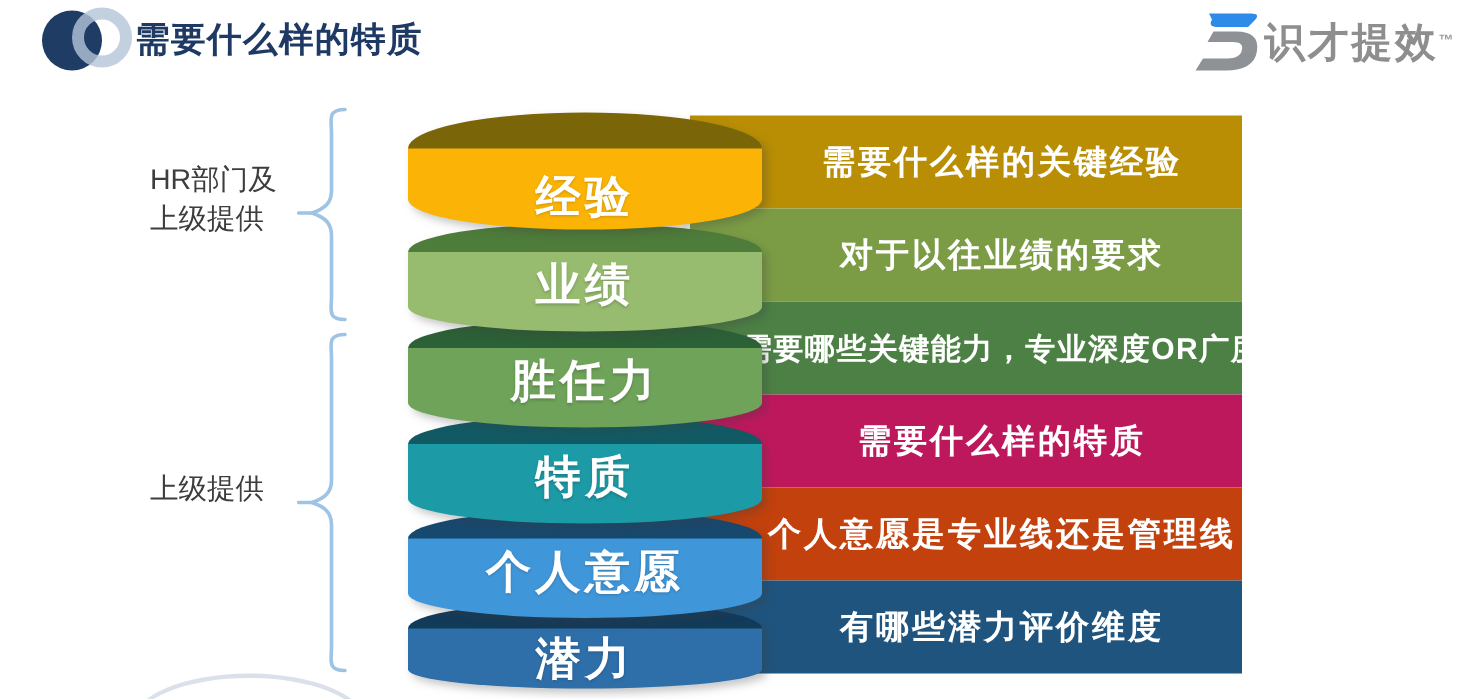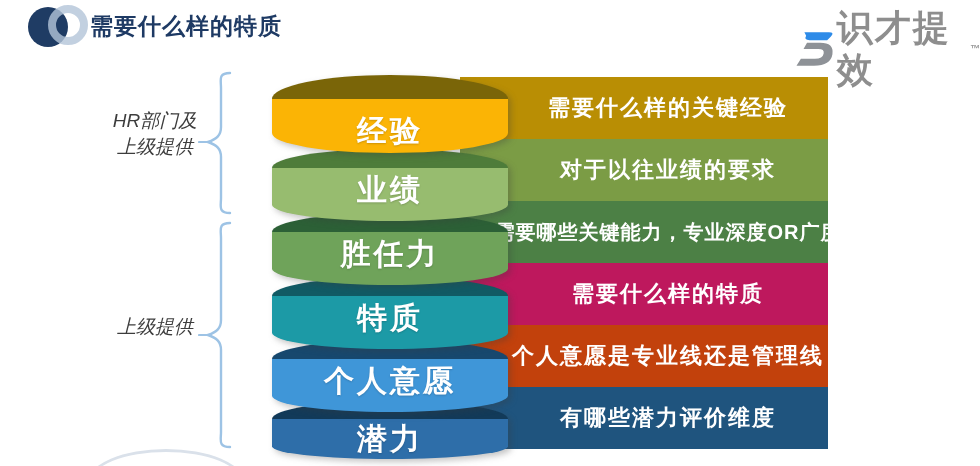--- a/index.html
+++ b/index.html
@@ -7,41 +7,41 @@
     position:relative;width:980px;height:466px;background:#ffffff;overflow:hidden;
     font-family:"Liberation Sans","DejaVu Sans",sans-serif;
   }
   
   .title-icon{position:absolute;left:26px;top:3px;width:62px;height:44px;}
   .title-icon .circle-dark{position:absolute;left:2px;top:4px;width:40px;height:40px;border-radius:50%;background:#1F3C64;}
   .title-icon .circle-ring{position:absolute;left:22px;top:2px;width:24px;height:24px;border-radius:50%;border:8px solid #B3C4D8;opacity:.8;}
   .page-title{position:absolute;left:90px;top:11px;margin:0;font-size:23px;font-weight:bold;color:#1E3A64;letter-spacing:1px;}
   .brand{position:absolute;left:793px;top:7px;display:flex;align-items:center;}
   .brand-d{width:50px;height:42px;}
-  .brand-text{font-size:36px;font-weight:bold;color:#8E8E8E;letter-spacing:2px;line-height:42px;}
+  .brand-text{font-size:27px;font-weight:bold;color:#8E8E8E;letter-spacing:2px;line-height:42px;}
   .brand-tm{font-size:10px;color:#9a9a9a;vertical-align:top;line-height:20px;font-weight:bold;}
   
   .bar{position:absolute;left:460px;width:368px;height:62px;display:flex;align-items:center;justify-content:center;
        padding-left:48px;box-sizing:border-box;z-index:1;}
   .bar span{white-space:nowrap;color:#ffffff;font-weight:bold;font-size:22px;letter-spacing:2px;}
   .bar--long span{font-size:20px;letter-spacing:1px;}
   
   .cyl{position:absolute;left:272px;width:236px;height:80px;filter:drop-shadow(3px 3px 3px rgba(60,60,60,.30));}
   .cyl-top{position:absolute;left:0;right:0;top:0;height:38px;border-radius:50%;}
   .cyl-body{position:absolute;left:0;right:0;top:19px;height:53px;border-radius:0 0 55% 55%/0 0 18px 18px;}
   .cyl-label{position:absolute;left:0;right:0;top:22px;height:38px;display:flex;align-items:center;justify-content:center;
              color:#fff;font-weight:bold;font-size:30px;letter-spacing:3px;text-shadow:0 1px 2px rgba(0,0,0,.18);}
   .cyl--first .cyl-top{height:48px;}
   .cyl--first .cyl-body{top:24px;height:54px;border-radius:0 0 55% 55%/0 0 22px 22px;}
   .cyl--first .cyl-label{top:36px;height:40px;}
   .cyl--last .cyl-top{height:36px;}
   .cyl--last .cyl-body{top:18px;height:40px;border-radius:0 0 55% 55%/0 0 14px 14px;}
   .cyl--last .cyl-label{top:20px;height:36px;}
   
-  .group-label{position:absolute;left:100px;width:110px;text-align:center;font-size:19px;color:#3D3D3D;line-height:26px;z-index:5;font-style:italic;}
+  .group-label{position:absolute;left:100px;width:110px;text-align:left;font-size:19px;color:#3D3D3D;line-height:26px;z-index:5;}
   .brace{position:absolute;z-index:5;}
   
   .bottom-arc{position:absolute;left:88px;top:449px;width:150px;height:60px;border:3px solid #DAE1EA;border-radius:50%;background:transparent;}
 </style>
 </head>
 <body>
 
 <div class="slide">
 
   <div class="title-icon">

